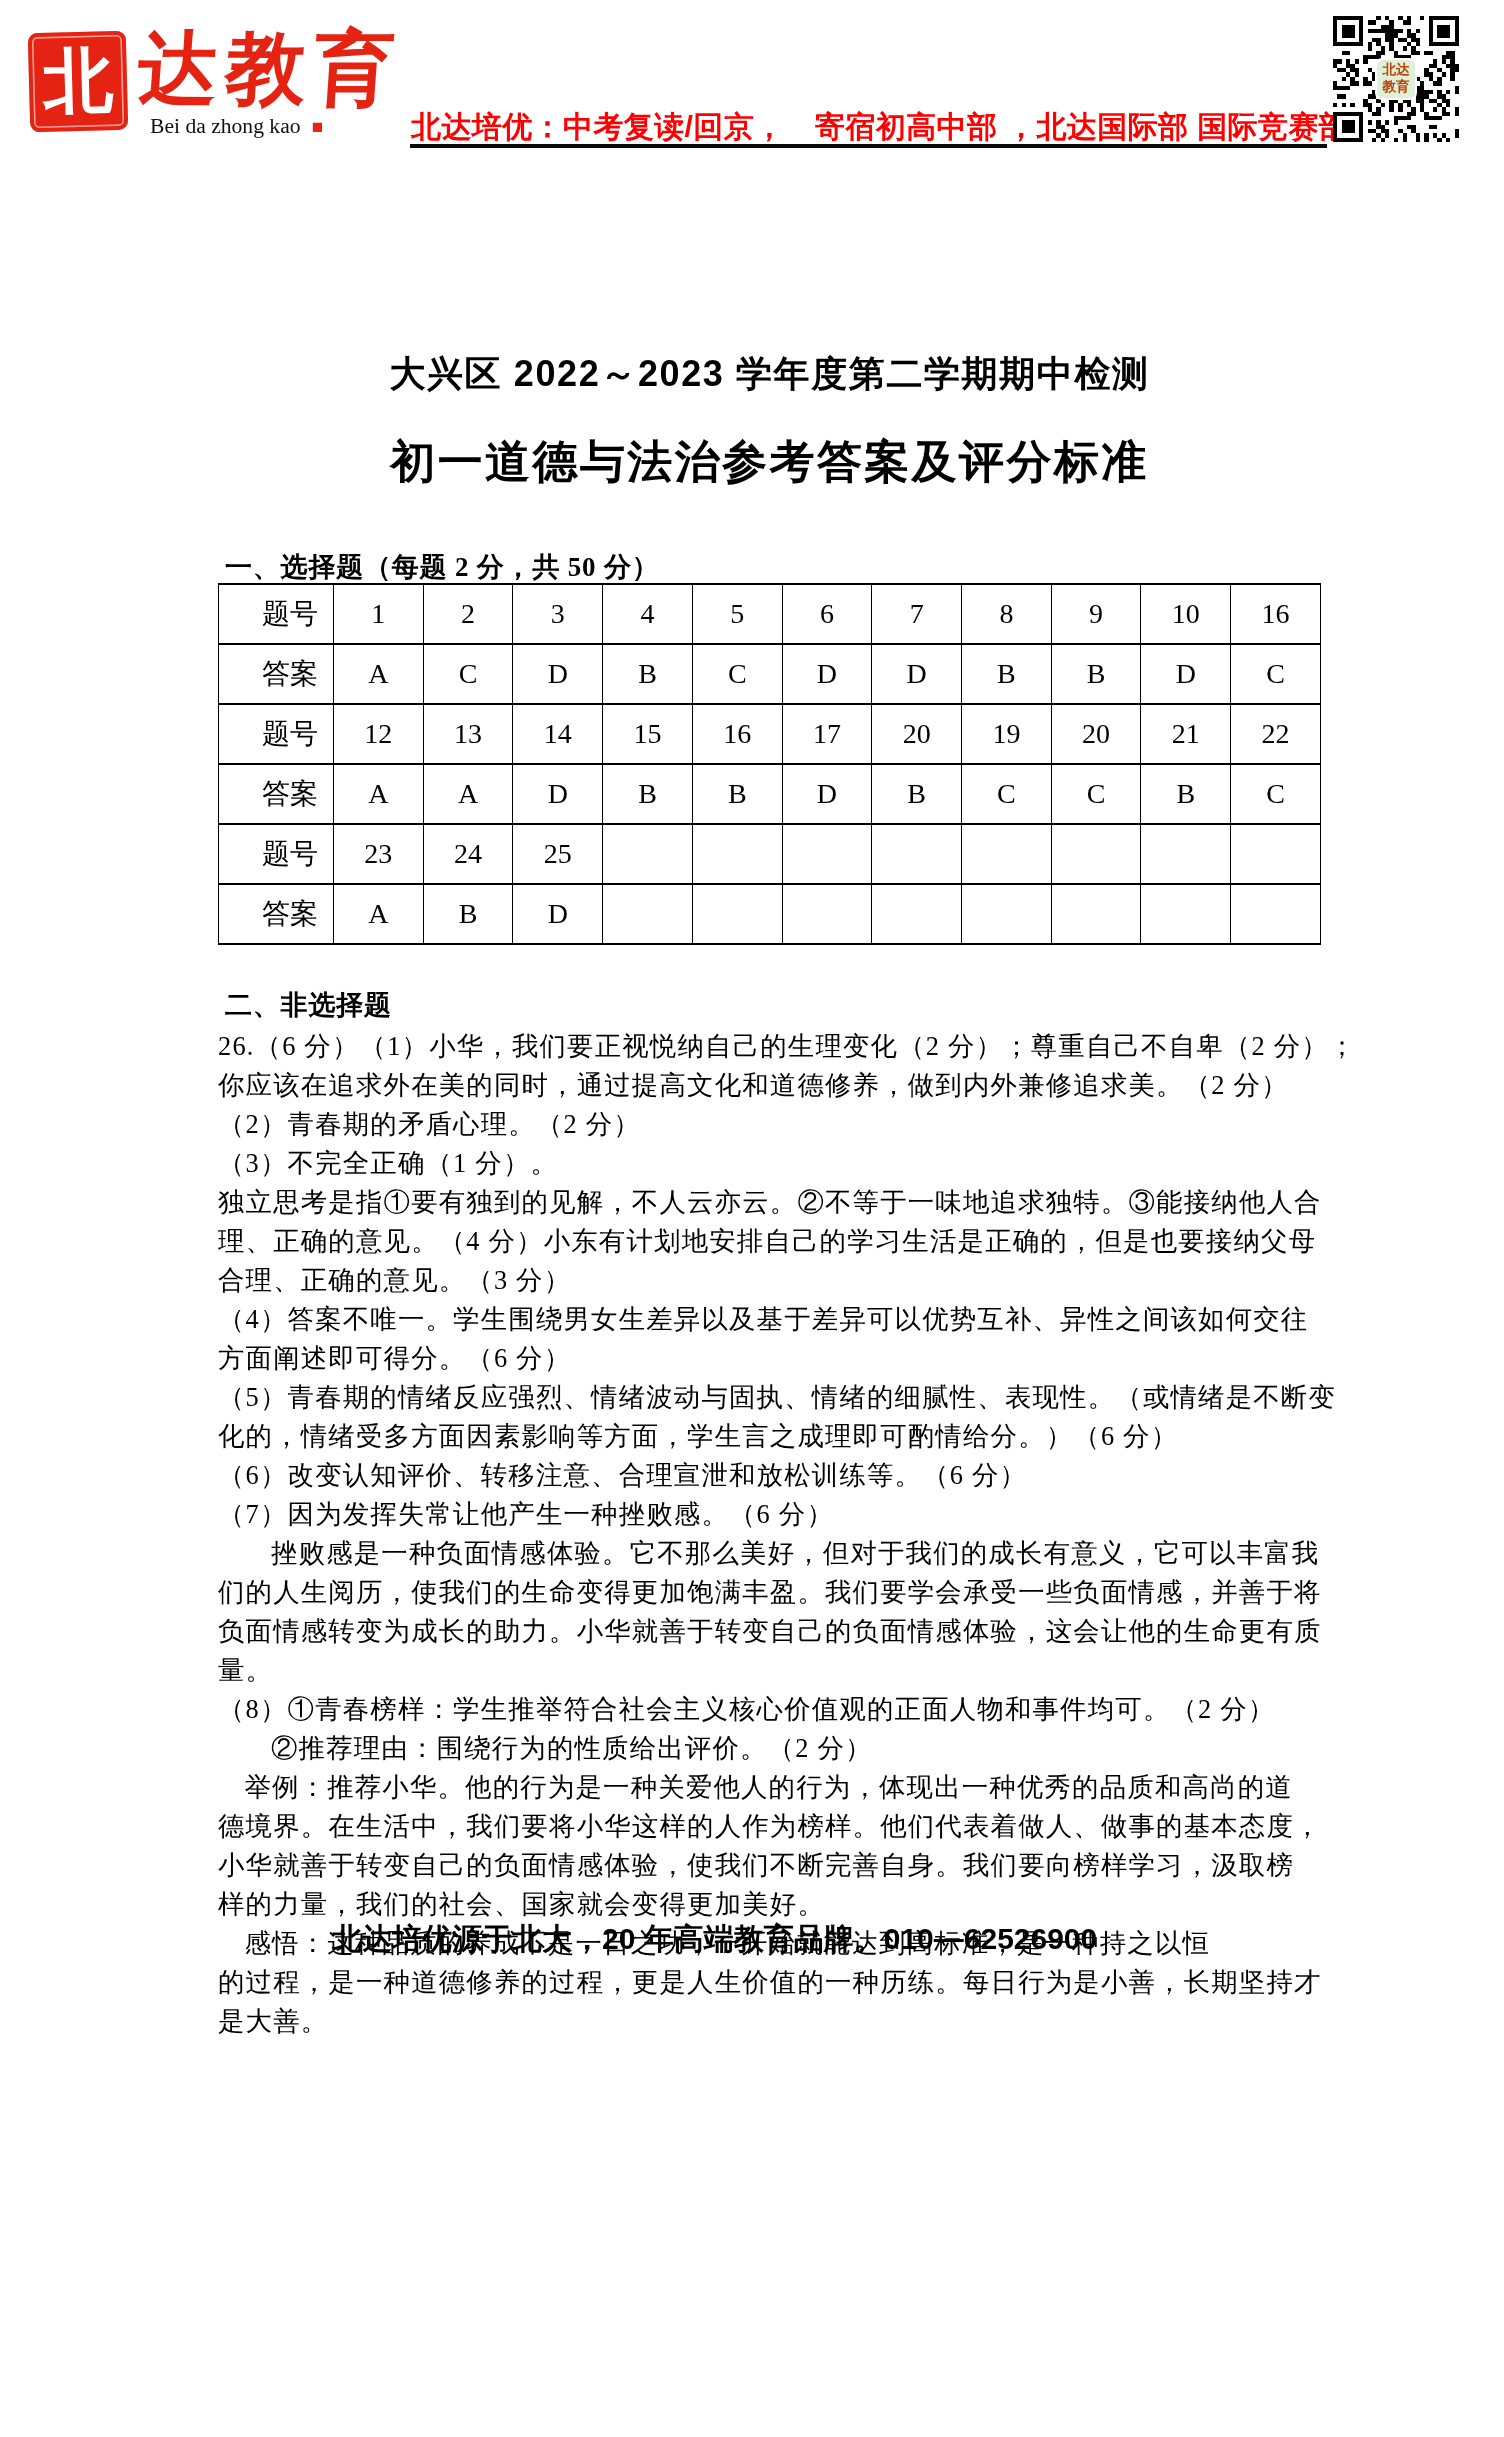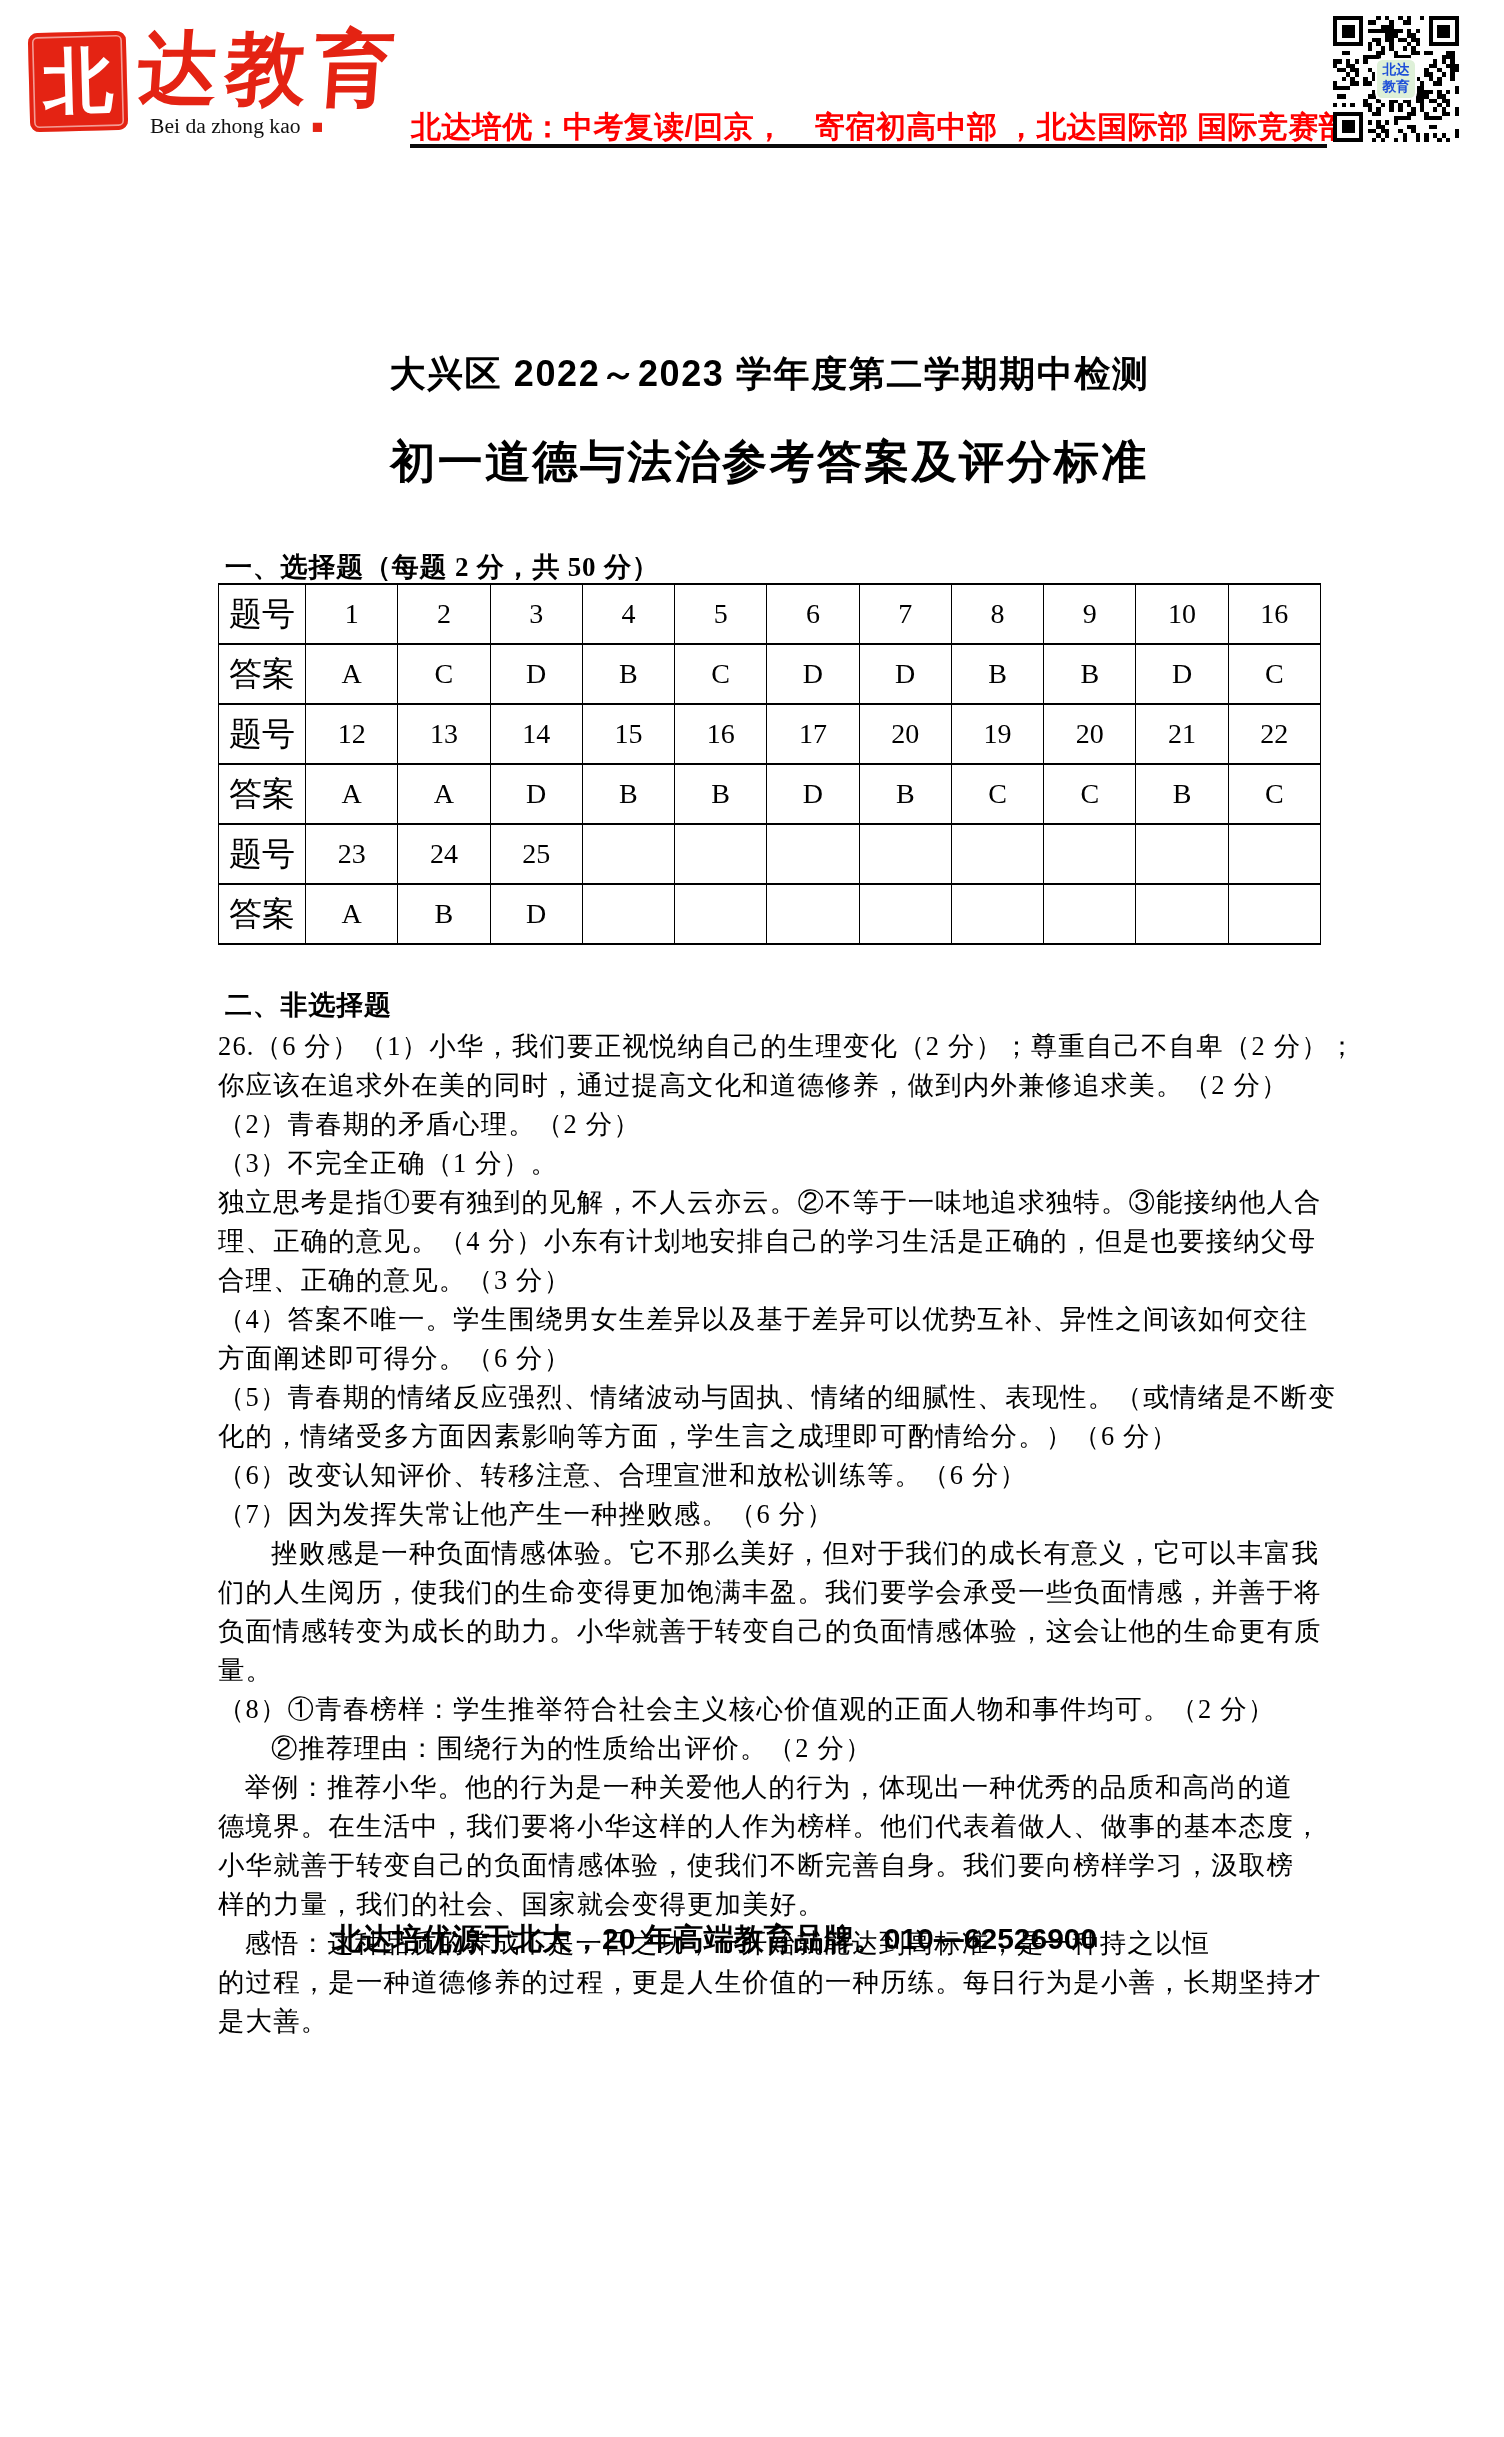--- a/index.html
+++ b/index.html
@@ -16,41 +16,41 @@
          color:#e42313;letter-spacing:8px;transform:skewX(-4deg);font-family:"Liberation Serif",serif;}
   .tagline{position:absolute;left:150px;top:114px;font-size:21.6px;color:#111;
            font-family:"Liberation Serif",serif;white-space:nowrap;}
   .tagline .sq{color:#e42313;font-size:19px;margin-left:11.2px;}
   .slogan{position:absolute;left:411px;top:107px;font-family:"Liberation Sans",sans-serif;
           font-weight:bold;font-size:30px;color:#ff0000;white-space:nowrap;letter-spacing:0.4px;}
   .rule{position:absolute;left:410px;top:144px;width:917px;height:4px;background:#0a0a0a;}
   .qr{position:absolute;left:1333px;top:16px;width:126px;height:126px;background:#fff;}
   .qr svg{width:126px;height:126px;display:block;}
   .qr-center{position:absolute;left:42px;top:42px;width:42px;height:42px;background:#def0d8;
-             border:2.4px solid #fff;border-radius:7.2px;box-sizing:border-box;color:#1d4ed8;
+             border:2.4px solid #fff;border-radius:7.2px;box-sizing:border-box;color:#c2410c;
              font-weight:bold;font-size:13.6px;line-height:17.6px;text-align:center;padding-top:0.8px;
              font-family:Liberation Sans, sans-serif;}
 
   
   .content{position:absolute;left:218px;top:0;width:1103px;height:2438px;}
   .title1{position:absolute;top:350px;left:0;width:100%;text-align:center;
           font-family:"Liberation Sans",sans-serif;font-weight:bold;font-size:36px;letter-spacing:1.6px;white-space:nowrap;}
   .title2{position:absolute;top:432px;left:0;width:100%;text-align:center;
           font-family:"Liberation Sans",sans-serif;font-weight:bold;font-size:45px;letter-spacing:2.4px;white-space:nowrap;}
   .h-choice,.h-free{position:absolute;left:7px;font-weight:bold;font-size:27px;
           font-family:"Liberation Serif",serif;letter-spacing:0.8px;white-space:nowrap;}
   .h-choice{top:549px;}
   .h-free{top:987px;}
 
   
   .anstable{position:absolute;top:583px;left:0;width:1103px;border-collapse:collapse;table-layout:fixed;}
   .anstable td{border:1.6px solid #000;border-top:2.4px solid #000;border-bottom:2.4px solid #000;
                height:58px;text-align:center;vertical-align:middle;padding:0;
                font-size:28px;font-family:"Liberation Serif",serif;}
-  .anstable td.rowlabel{width:86px;font-size:33px;}
+  .anstable td.rowlabel{width:86px;font-size:28px;padding-left:28px;}
 
   
   .bodylines{position:absolute;top:1027px;left:0;width:1103px;font-size:26.4px;letter-spacing:1.2px;}
   .bodyline{position:relative;height:39px;line-height:39px;white-space:nowrap;}
   .watermark{position:absolute;left:114px;top:-4.8px;color:#000000;font-weight:bold;font-size:30px;
              font-family:"Liberation Sans",sans-serif;letter-spacing:0;white-space:nowrap;}
 </style>
 </head>
 <body>
 

